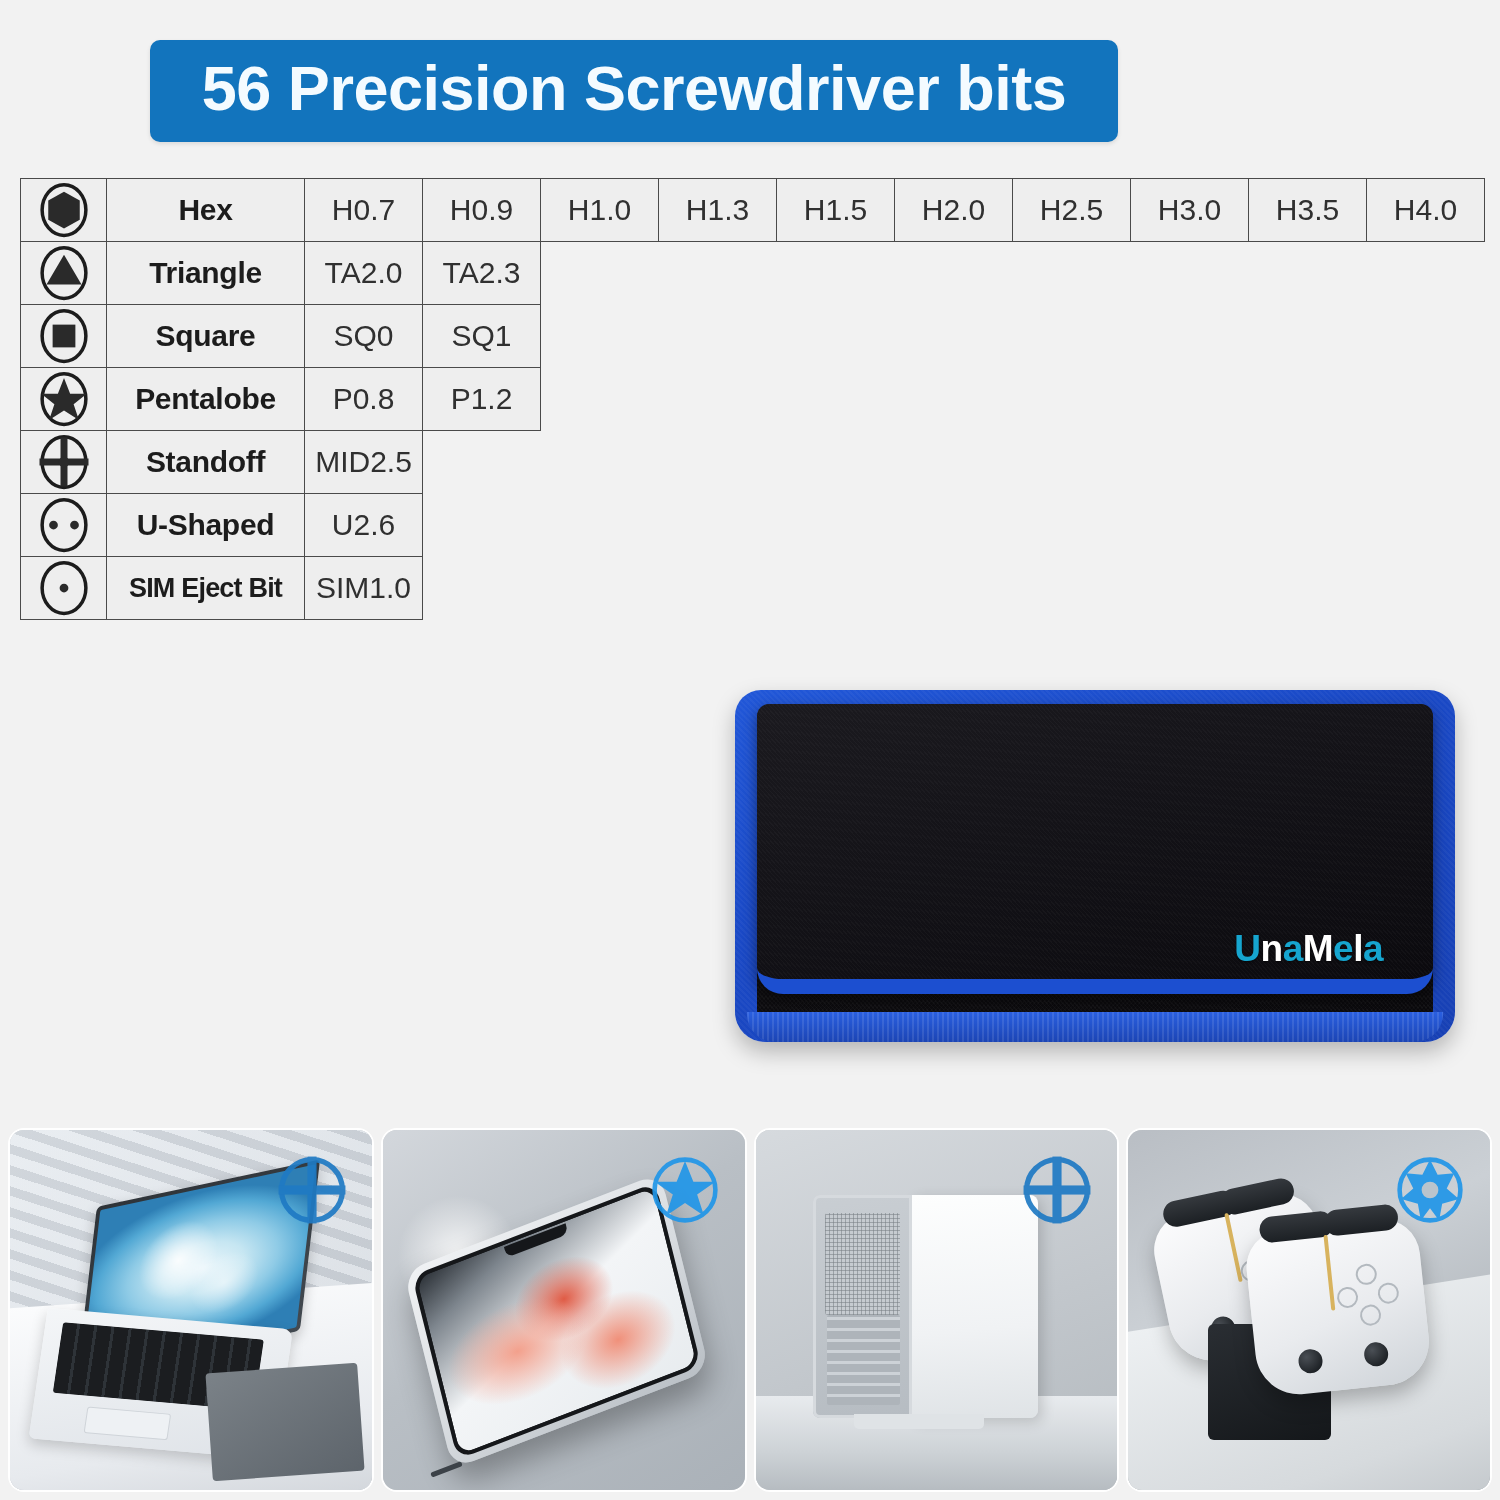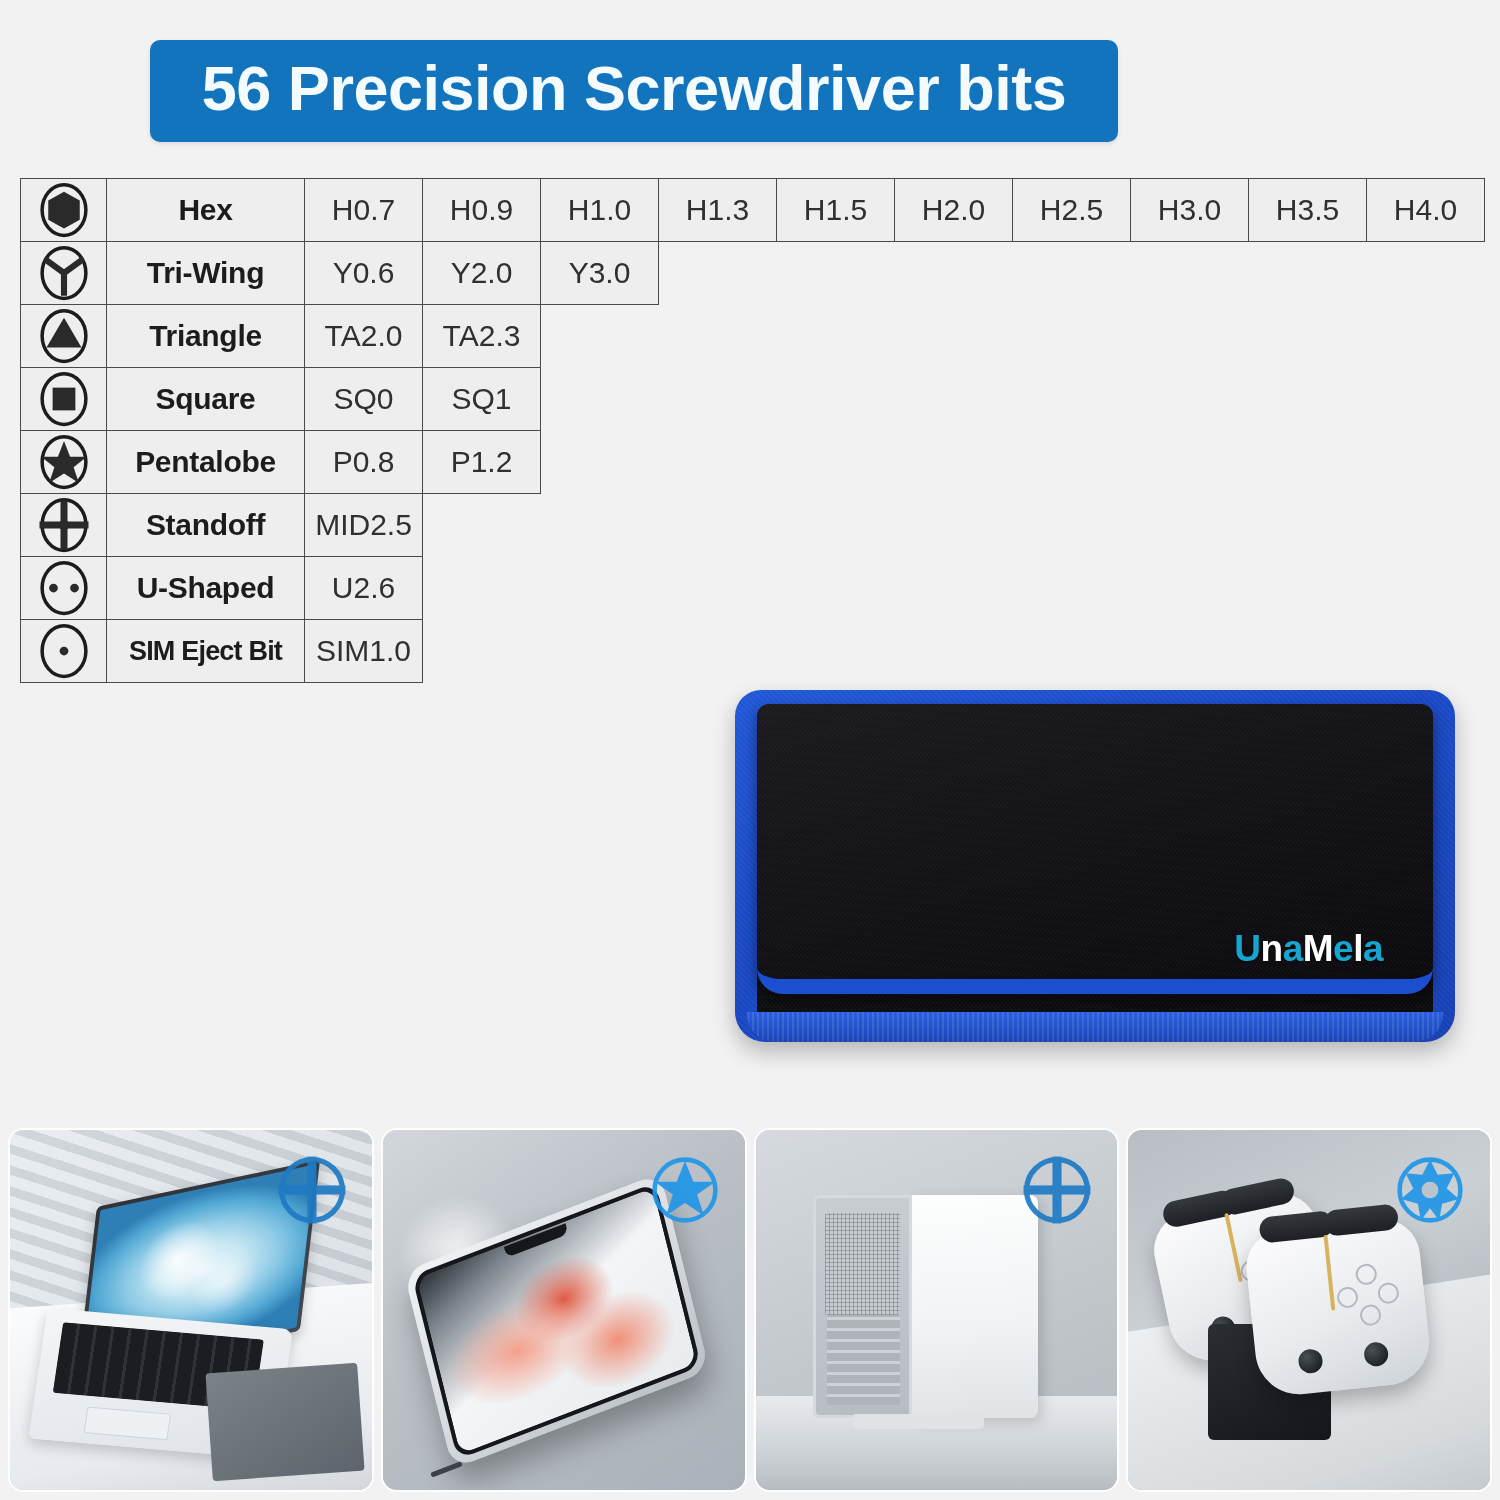--- a/index.html
+++ b/index.html
@@ -444,43 +444,20 @@
         <td class="cell-val">H2.0</td>
         <td class="cell-val">H2.5</td>
         <td class="cell-val">H3.0</td>
         <td class="cell-val">H3.5</td>
         <td class="cell-val">H4.0</td>
       </tr>
       <tr>
         <td class="cell-icon">
           <svg class="icon-svg" width="56" height="60" viewBox="0 0 64 64">
             <ellipse cx="32" cy="32" rx="25" ry="29" fill="none" stroke="#1c1c1c" stroke-width="4"></ellipse>
-            <g stroke="#2a2a2a" stroke-width="7" stroke-linecap="butt">
-              <line x1="32" y1="32" x2="32" y2="58"></line>
-              <line x1="32" y1="32" x2="10" y2="16"></line>
-              <line x1="32" y1="32" x2="54" y2="16"></line>
-            </g>
-          </svg>
-        </td>
-        <td class="cell-name">Tri-Wing</td>
-        <td class="cell-val">Y0.6</td>
-        <td class="cell-val">Y2.0</td>
-        <td class="cell-val">Y3.0</td>
-        <td class="cell-empty"></td>
-        <td class="cell-empty"></td>
-        <td class="cell-empty"></td>
-        <td class="cell-empty"></td>
-        <td class="cell-empty"></td>
-        <td class="cell-empty"></td>
-        <td class="cell-empty"></td>
-      </tr>
-      <tr>
-        <td class="cell-icon">
-          <svg class="icon-svg" width="56" height="60" viewBox="0 0 64 64">
-            <ellipse cx="32" cy="32" rx="25" ry="29" fill="none" stroke="#1c1c1c" stroke-width="4"></ellipse>
             <polygon points="32,11 52,45 12,45" fill="#2a2a2a"></polygon>
           </svg>
         </td>
         <td class="cell-name">Triangle</td>
         <td class="cell-val">TA2.0</td>
         <td class="cell-val">TA2.3</td>
         <td class="cell-empty"></td>
         <td class="cell-empty"></td>
         <td class="cell-empty"></td>
         <td class="cell-empty"></td>

